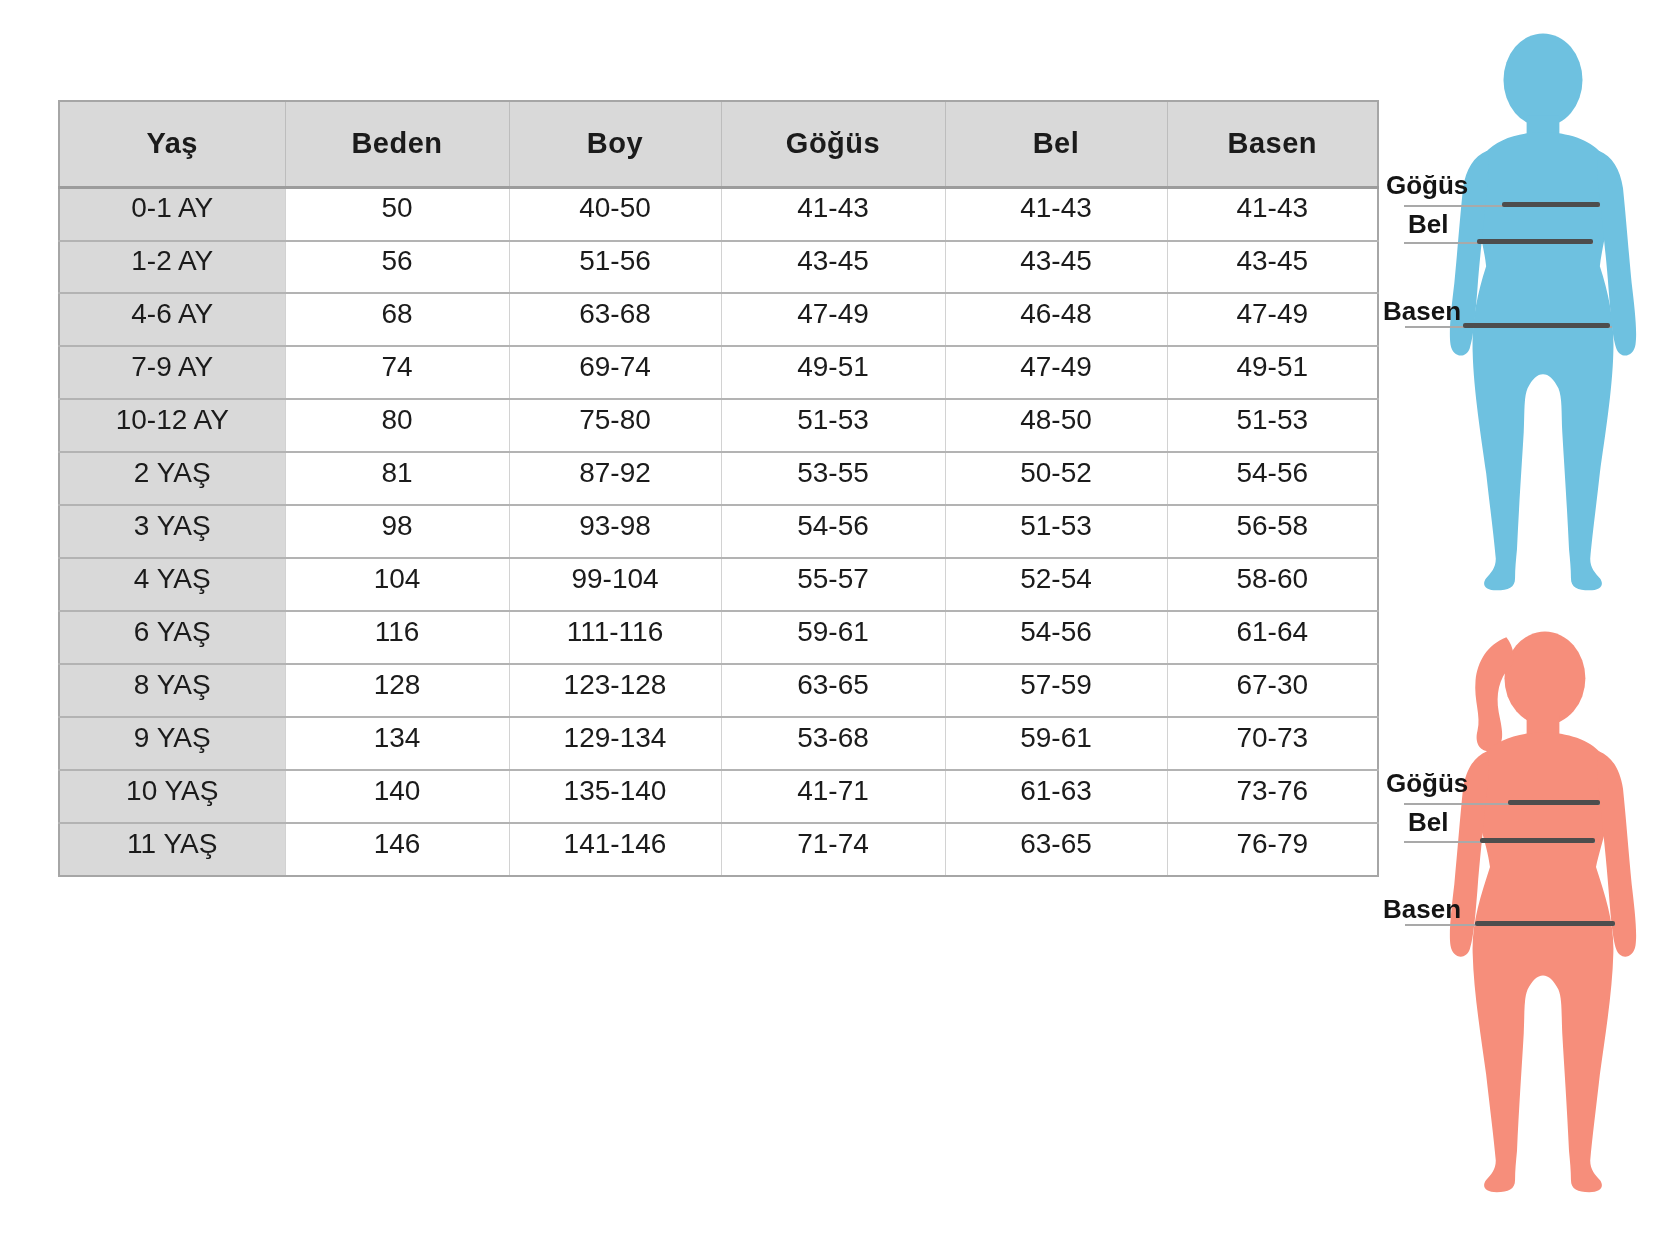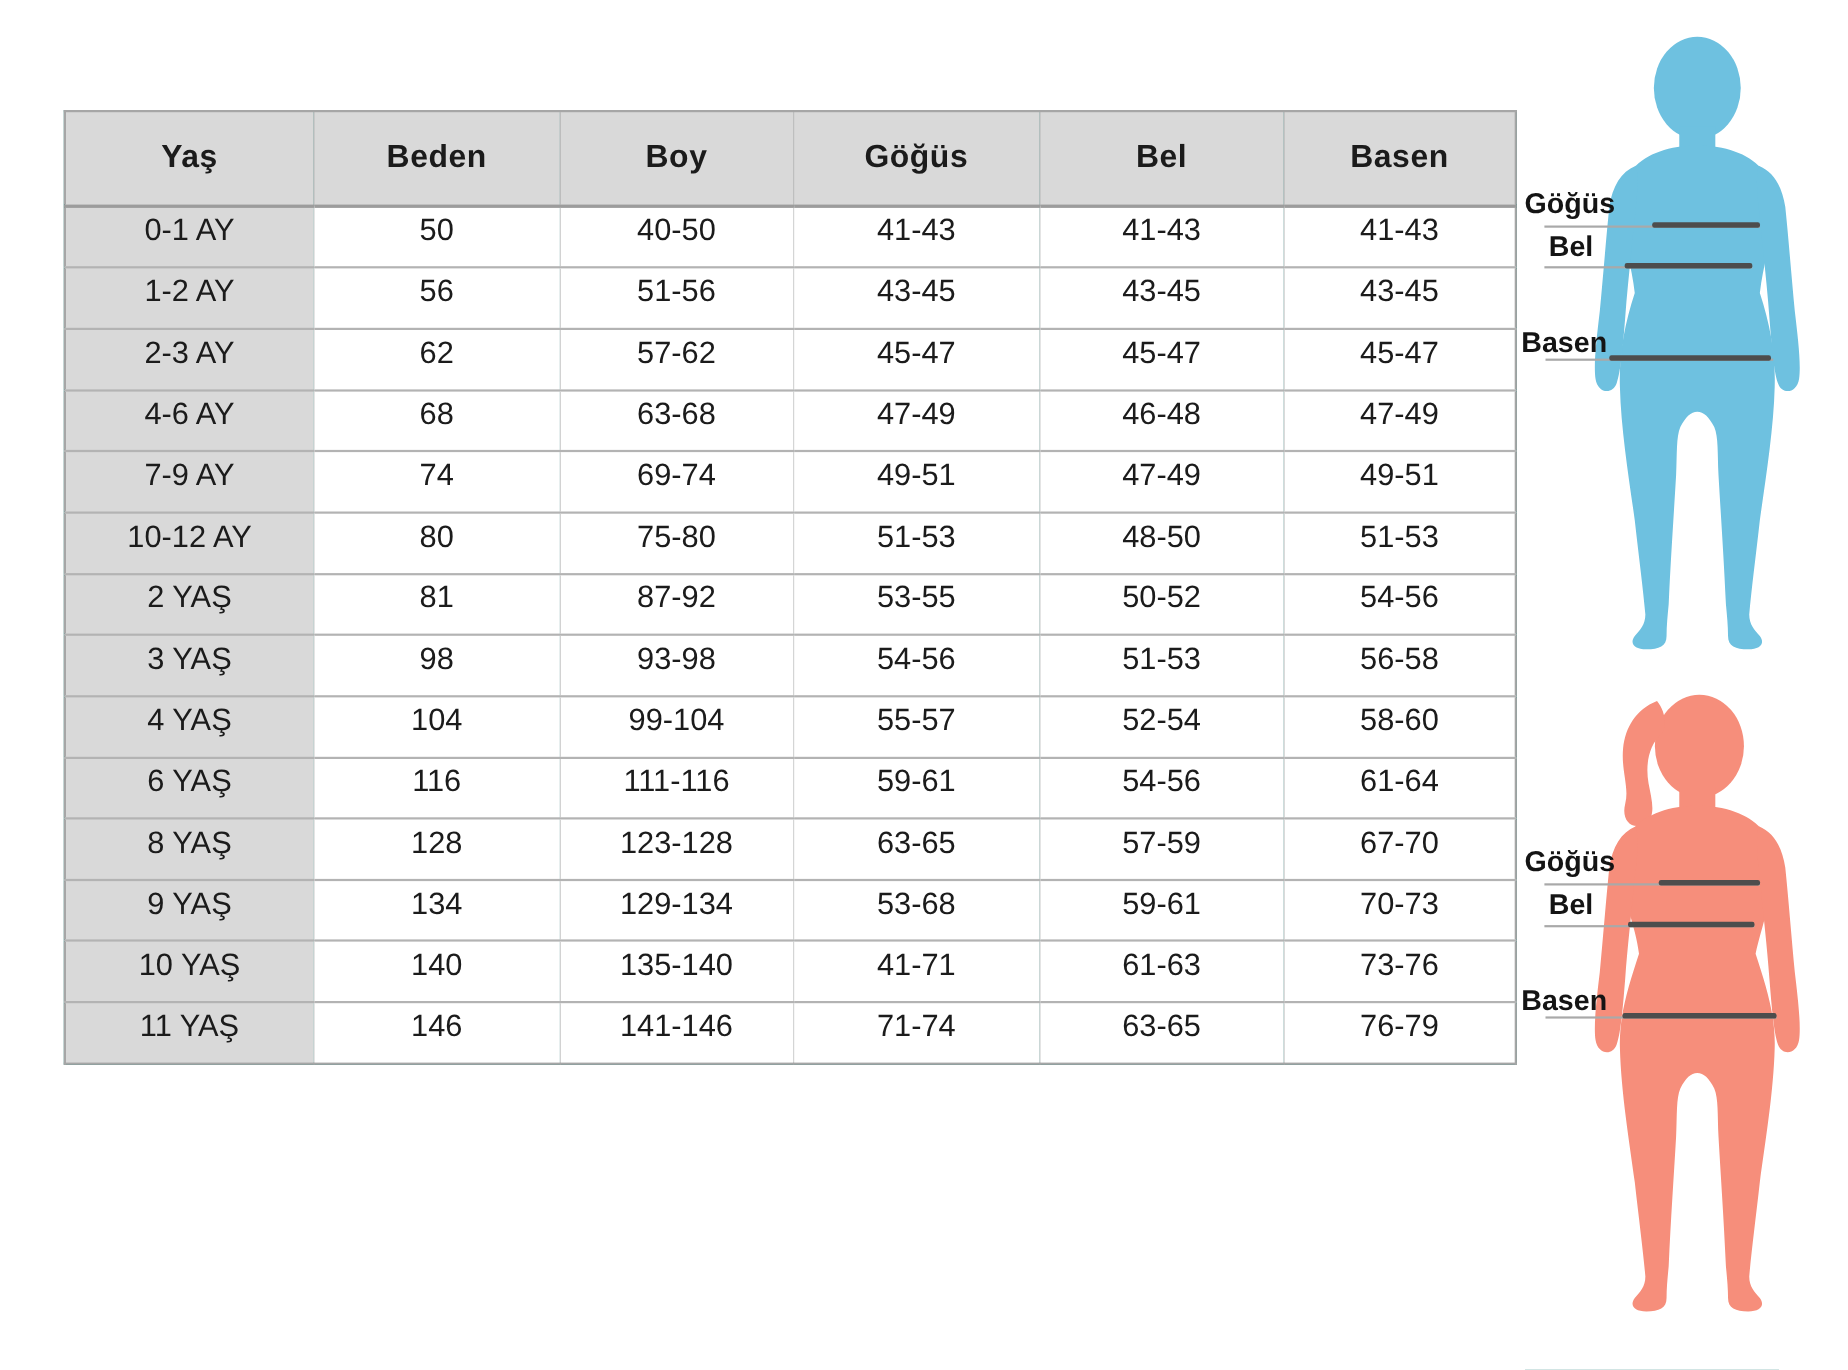--- a/index.html
+++ b/index.html
@@ -1,21 +1,21 @@
 <!DOCTYPE html>
 <html><head>
 <meta charset="utf-8">
 <style>
   html,body{margin:0;padding:0;background:#fff;}
   .page{position:relative;width:1680px;height:1245px;background:#ffffff;overflow:hidden;
         font-family:"Liberation Sans",sans-serif;color:#1b1b1b;}
 
   
-  table.size-table{position:absolute;left:58px;top:100px;width:1319px;height:868px;
-        border-collapse:collapse;table-layout:fixed;background:#0f766e;
+  table.size-table{position:absolute;left:58px;top:100px;width:1319px;height:777px;
+        border-collapse:collapse;table-layout:fixed;background:#fef9c3;
         border:2px solid #a6a6a6;}
   table.size-table col.c0{width:226px;}
   table.size-table col.c1{width:224px;}
   table.size-table col.c2{width:212px;}
   table.size-table col.c3{width:224px;}
   table.size-table col.c4{width:222px;}
   table.size-table col.c5{width:211px;}
   table.size-table thead tr{height:86px;}
   table.size-table th{background:#d9d9d9;font-size:29px;font-weight:700;text-align:center;
         vertical-align:middle;border:1px solid #bdbdbd;border-bottom:3px solid #9c9c9c;
@@ -66,28 +66,20 @@
         </tr>
         <tr>
           <td class="row-head">1-2 AY</td>
           <td>56</td>
           <td>51-56</td>
           <td>43-45</td>
           <td>43-45</td>
           <td>43-45</td>
         </tr>
         <tr>
-          <td class="row-head">2-3 AY</td>
-          <td>62</td>
-          <td>57-62</td>
-          <td>45-47</td>
-          <td>45-47</td>
-          <td>45-47</td>
-        </tr>
-        <tr>
           <td class="row-head">4-6 AY</td>
           <td>68</td>
           <td>63-68</td>
           <td>47-49</td>
           <td>46-48</td>
           <td>47-49</td>
         </tr>
         <tr>
           <td class="row-head">7-9 AY</td>
           <td>74</td>
@@ -135,21 +127,21 @@
           <td>59-61</td>
           <td>54-56</td>
           <td>61-64</td>
         </tr>
         <tr>
           <td class="row-head">8 YAŞ</td>
           <td>128</td>
           <td>123-128</td>
           <td>63-65</td>
           <td>57-59</td>
-          <td>67-70</td>
+          <td>67-30</td>
         </tr>
         <tr>
           <td class="row-head">9 YAŞ</td>
           <td>134</td>
           <td>129-134</td>
           <td>53-68</td>
           <td>59-61</td>
           <td>70-73</td>
         </tr>
         <tr>

